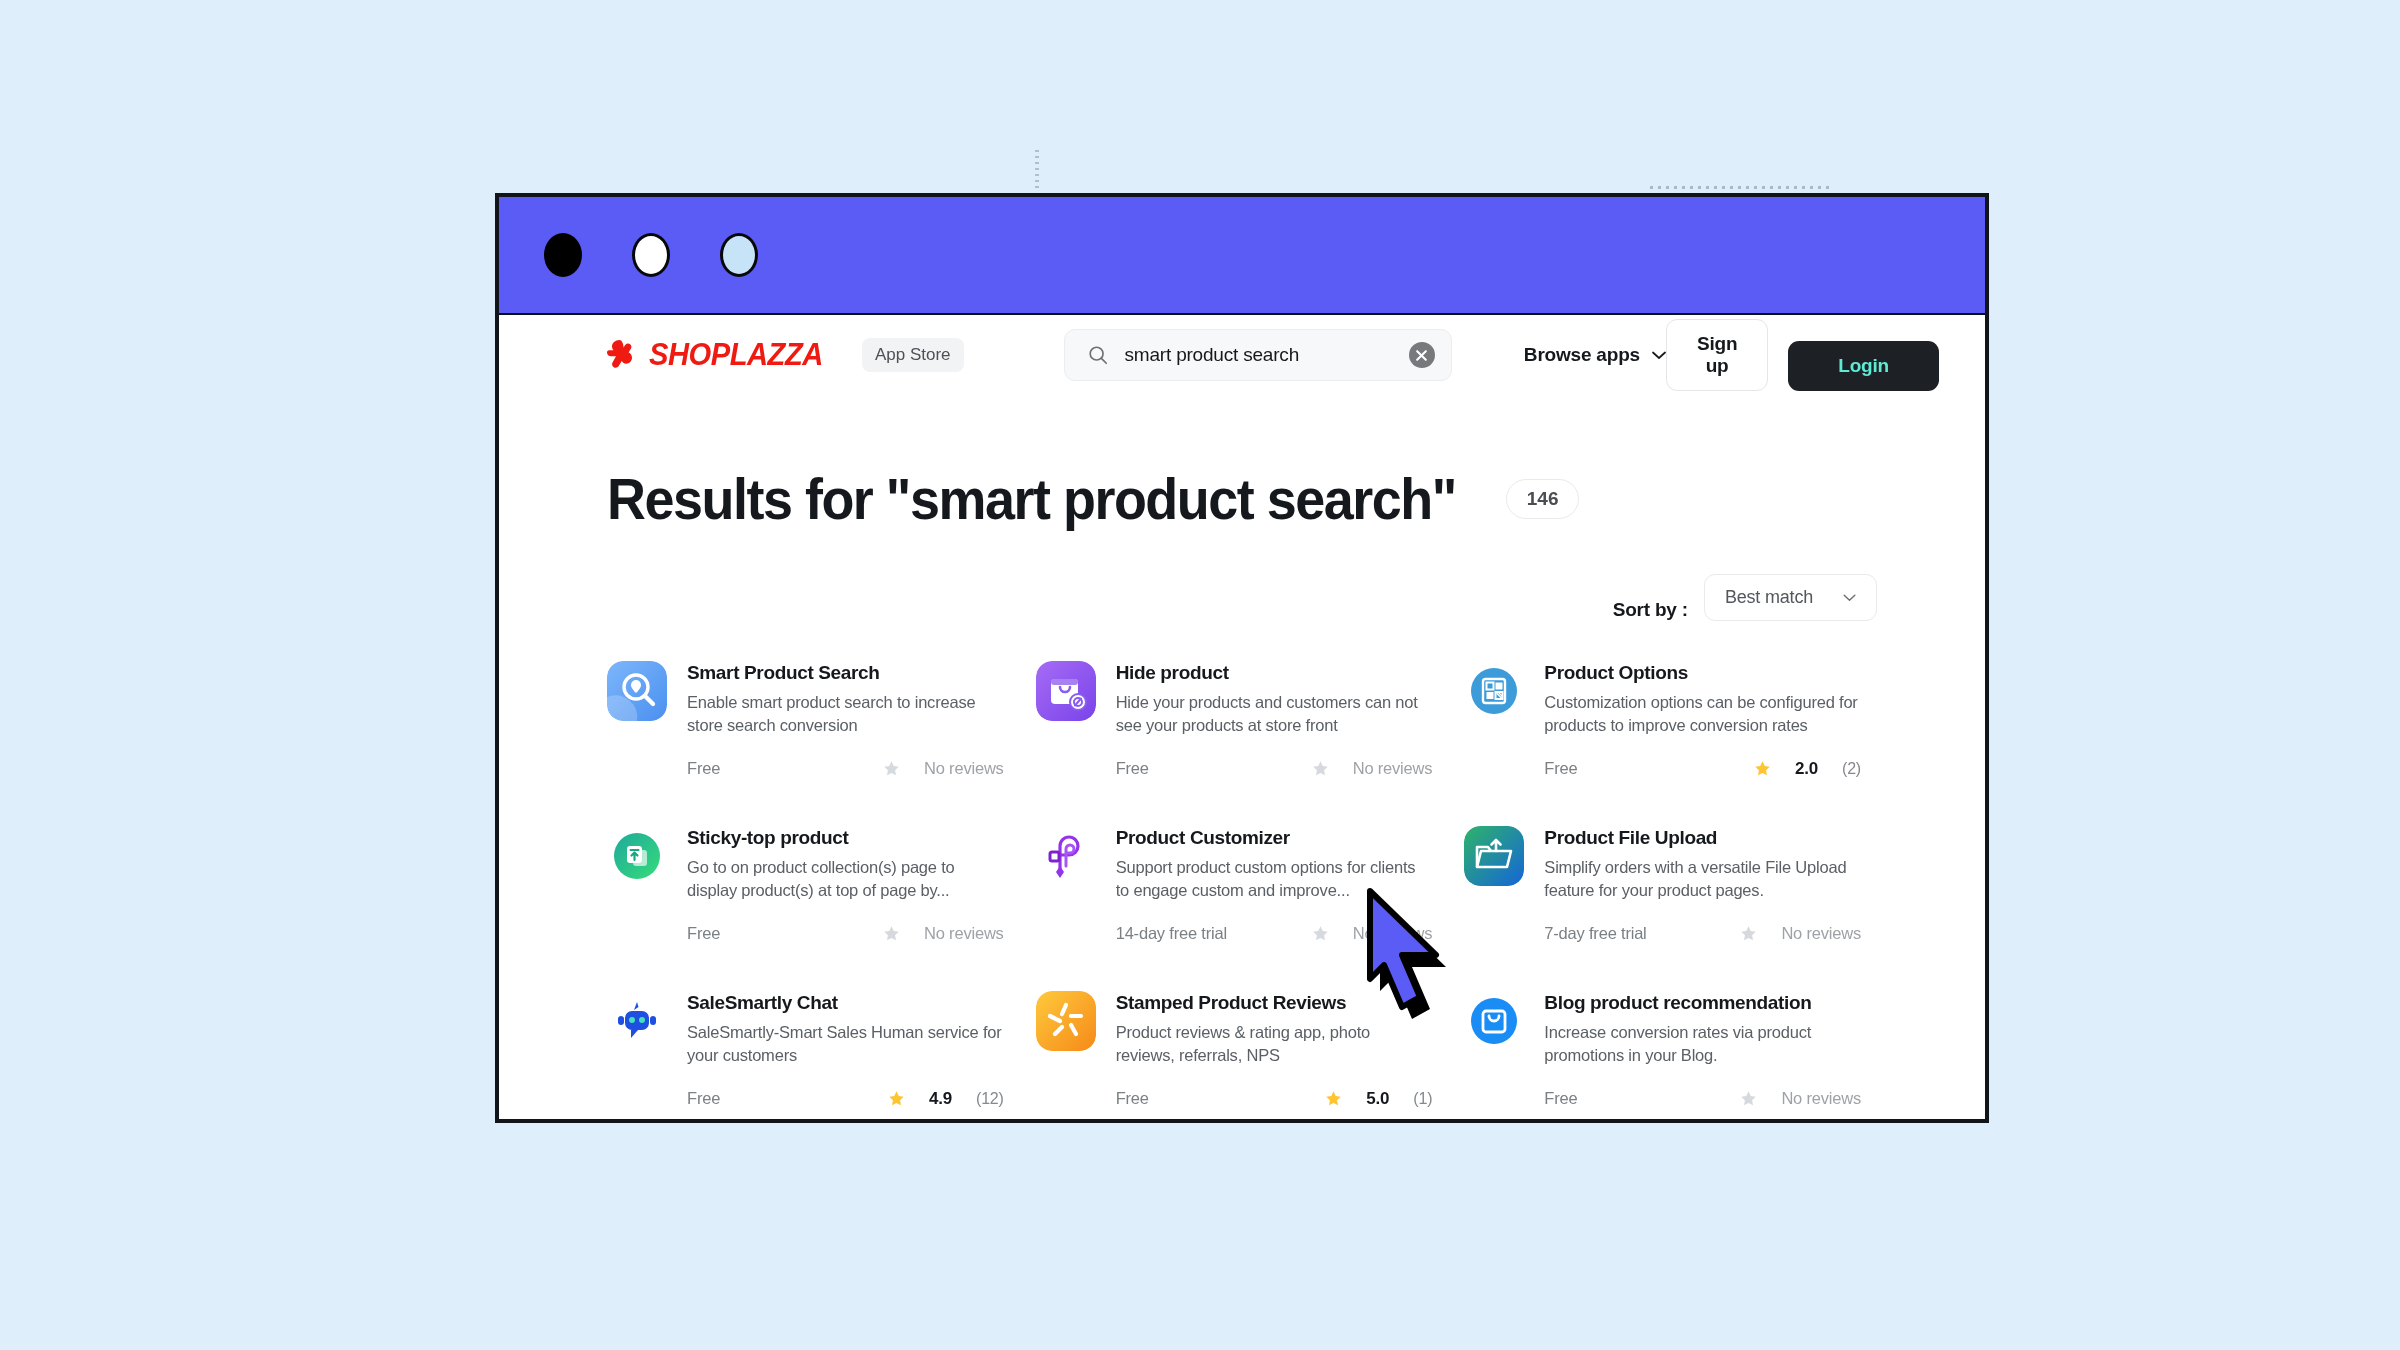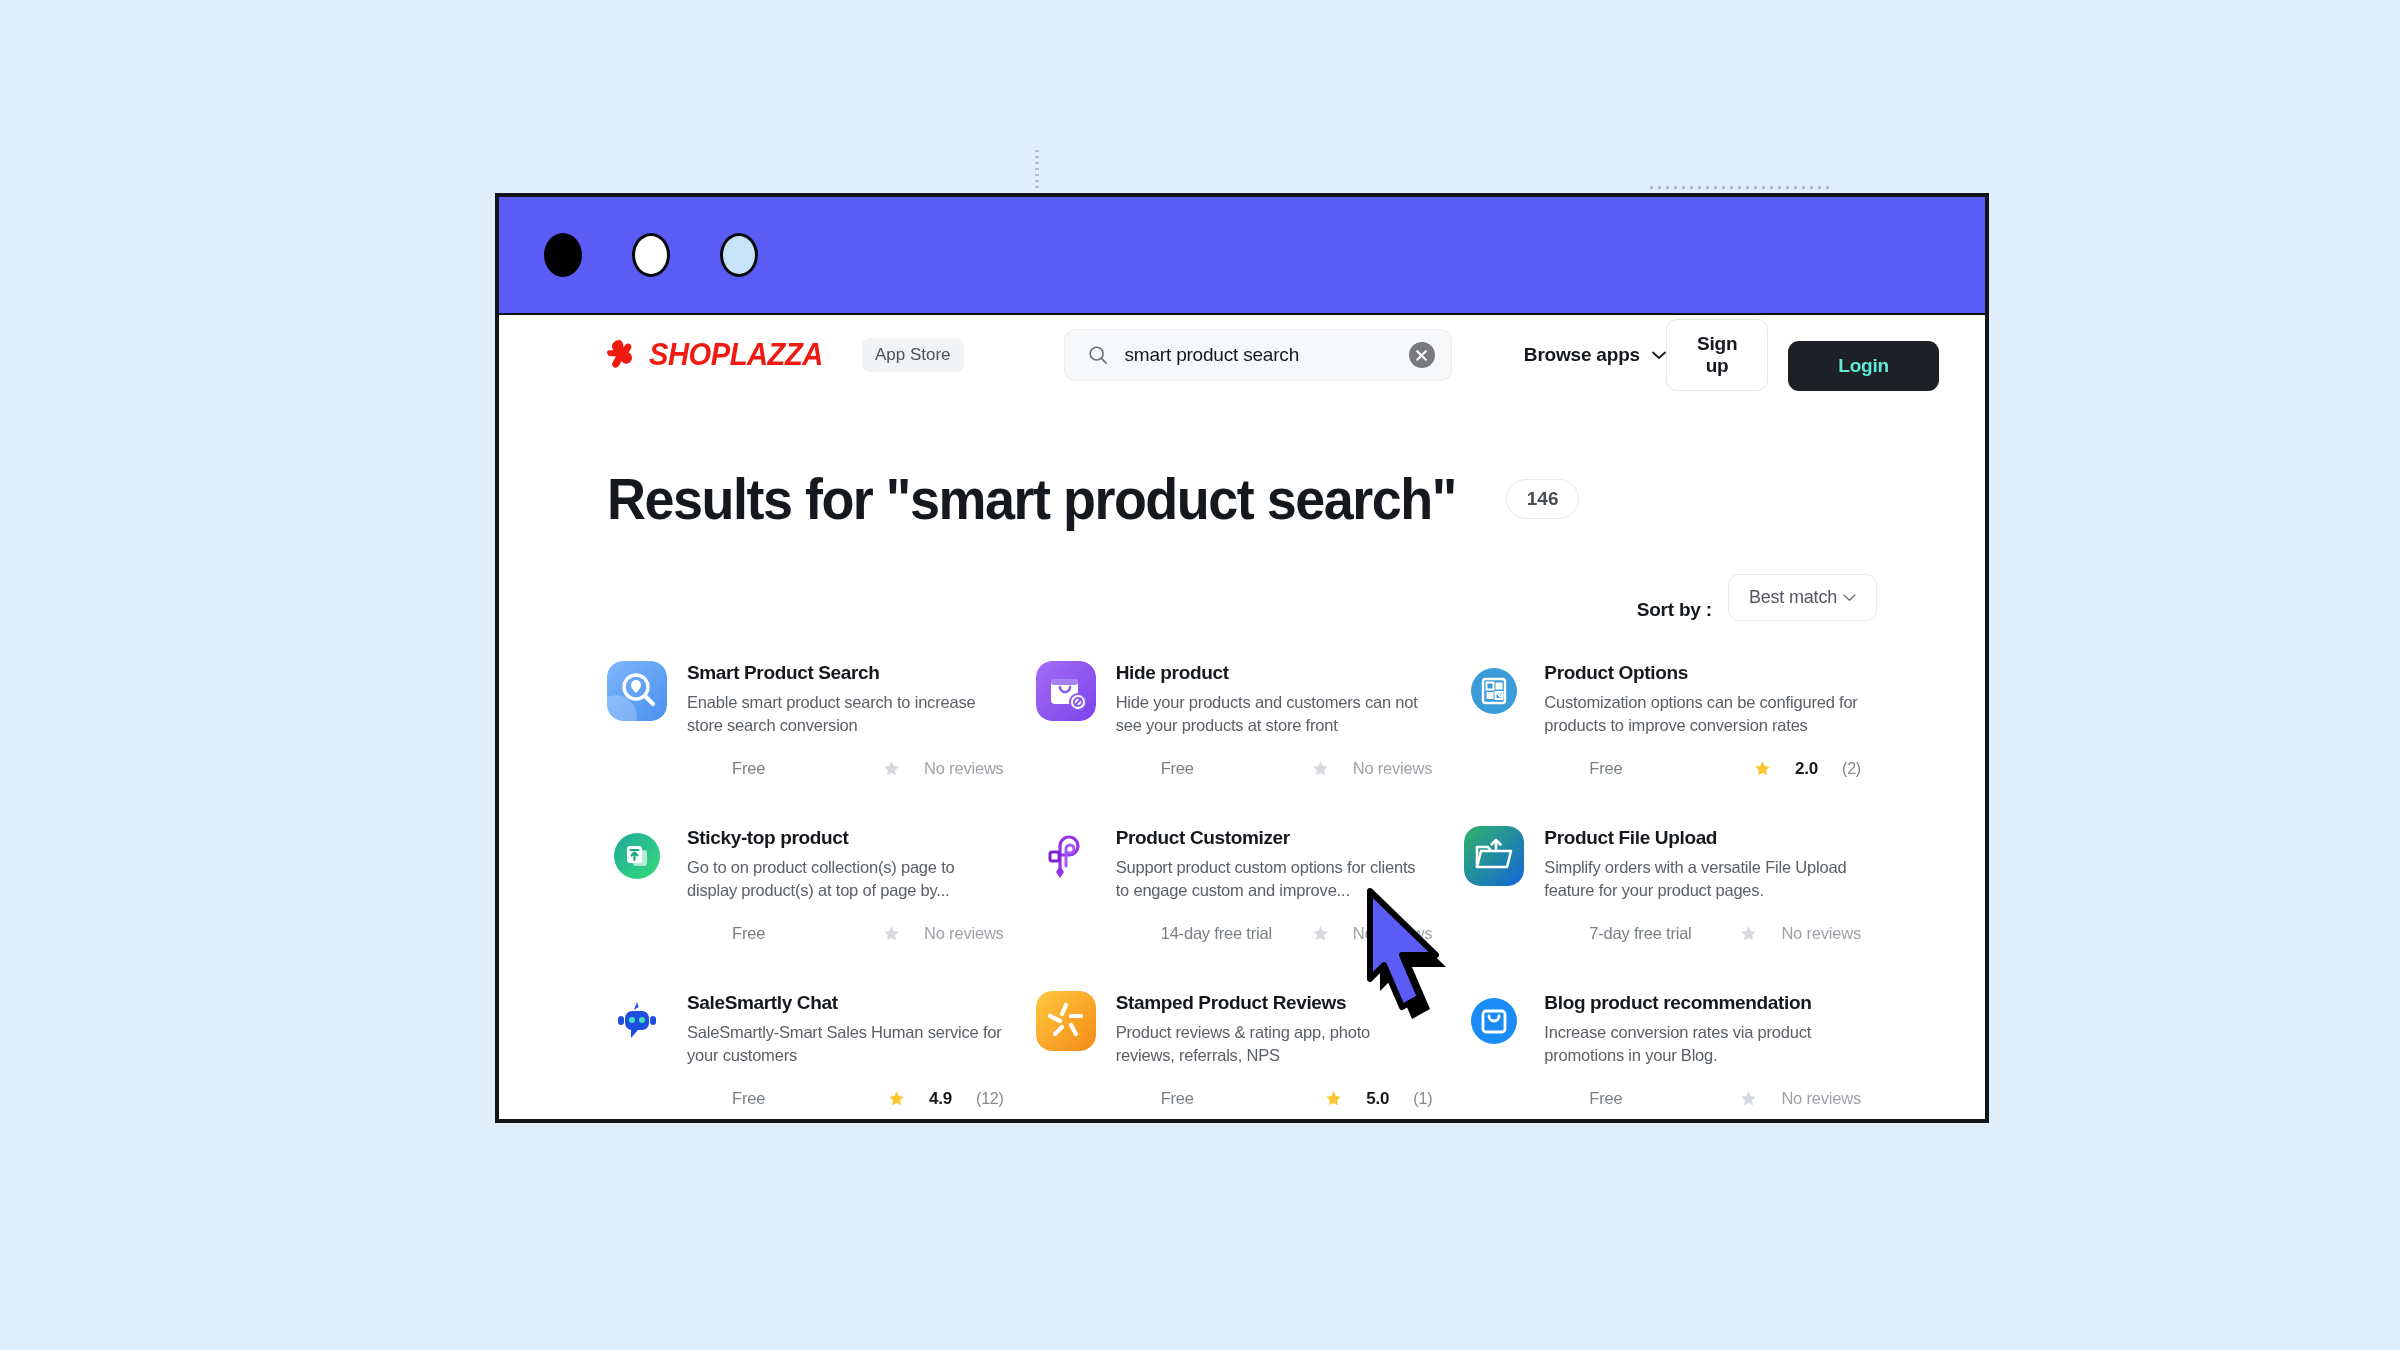--- a/index.html
+++ b/index.html
@@ -234,21 +234,21 @@
     letter-spacing: -.2px;
   }
   .sort-select {
     border: 1.5px solid #e8eaec;
     border-radius: 11px;
     padding: 12px 20px;
     font-size: 18px;
     color: #53575d;
     display: flex;
     align-items: center;
-    gap: 6px;
+    gap: 30px;
     cursor: pointer;
     background: #fff;
     letter-spacing: -.2px;
   }
 
   
   .grid {
     margin-top: 40px;
     display: grid;
     grid-template-columns: repeat(3, 1fr);
@@ -290,21 +290,21 @@
   }
   .card-foot {
     margin-top: 21px;
     margin-left: 80px;
     display: flex;
     align-items: center;
     font-size: 16.5px;
     color: #7b8085;
     letter-spacing: -.2px;
   }
-  .price { white-space: nowrap; margin-left: 45px; }
+  .price { white-space: nowrap; }
   .rating {
     margin-left: auto;
     display: flex;
     align-items: center;
     gap: 24px;
     white-space: nowrap;
   }
   .star { width: 17px; height: 17px; display: block; }
   .rating-score { font-weight: 700; color: #15181c; font-size: 17px; }
   .rating-count { color: #85898e; font-size: 16px; }

